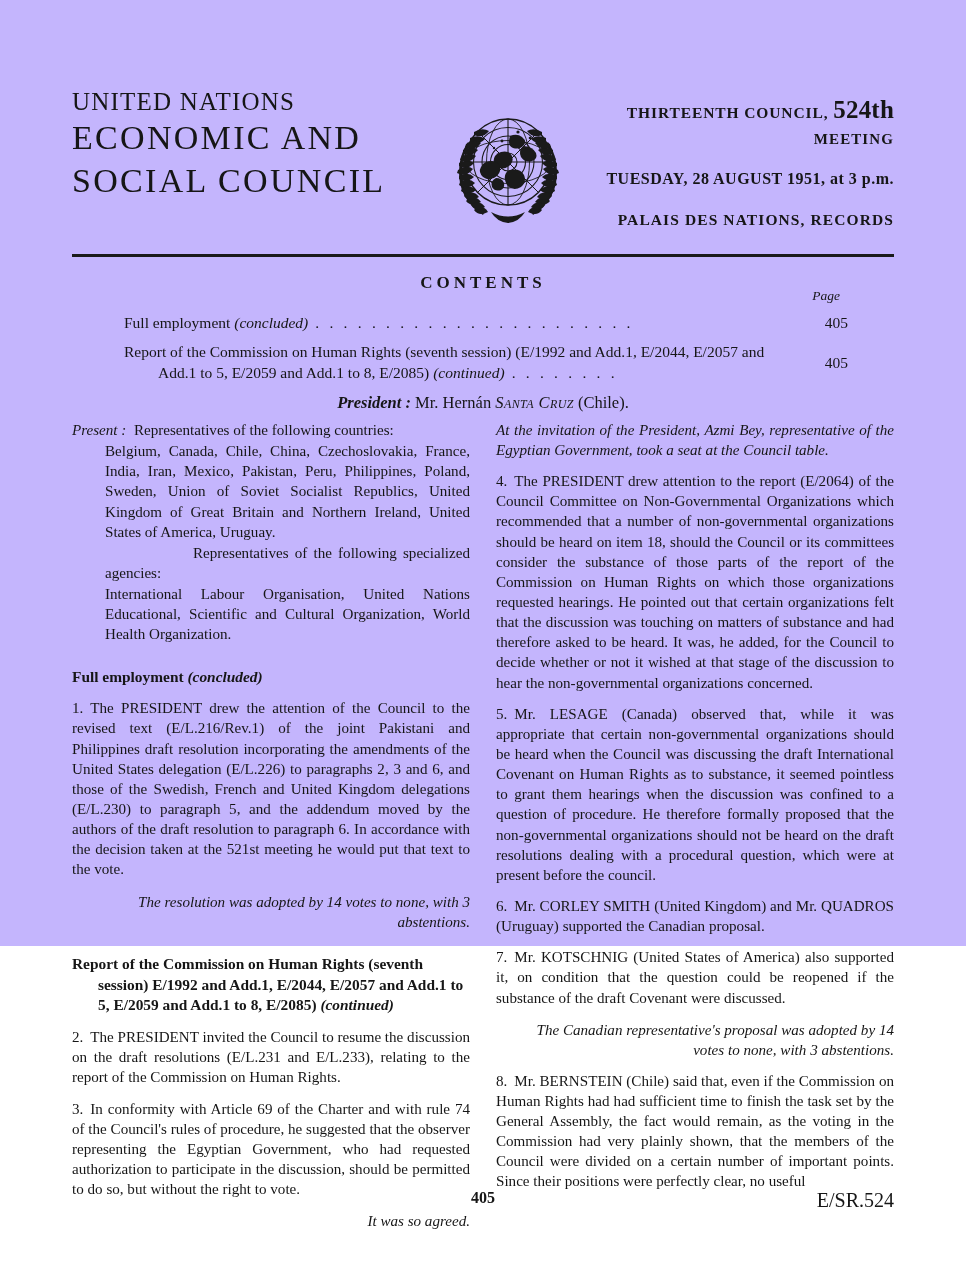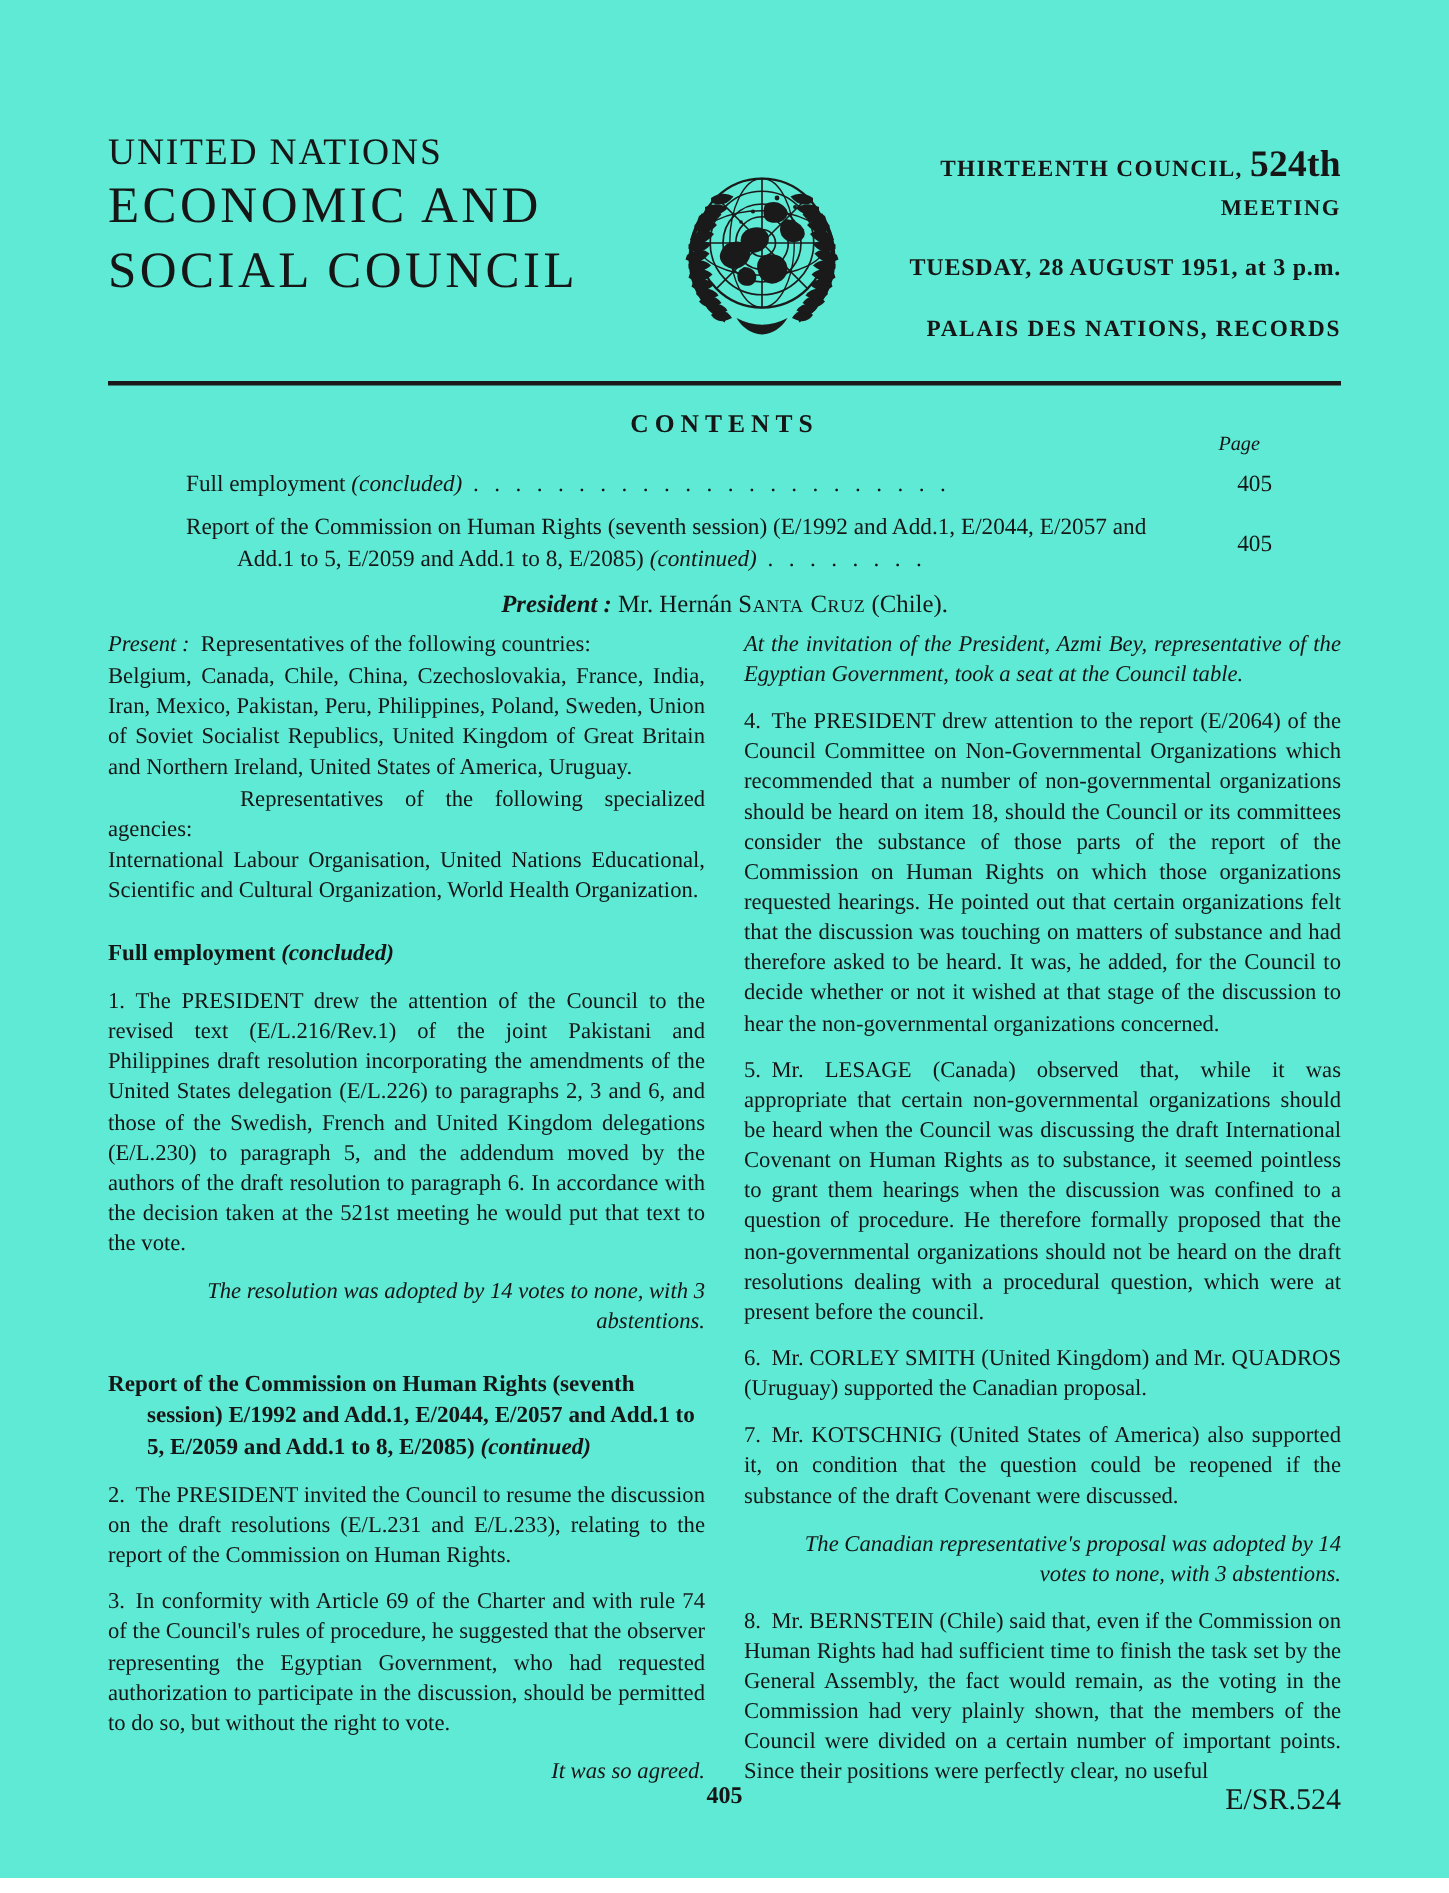--- a/index.html
+++ b/index.html
@@ -12,22 +12,22 @@
     height: 1262px;
     font-family: "Liberation Serif", "DejaVu Serif", serif;
     color: #161616;
     position: relative;
     overflow: hidden;
   }
   .page {
     position: absolute;
     left: 0; top: 0;
     width: 966px;
-    height: 1252px;
-    background: #5eead4;
+    height: 946px;
+    background: #c4b5fd;
   }
 
   
   .masthead {
     position: absolute;
     left: 72px;
     top: 88px;
     width: 822px;
     height: 160px;
   }
@@ -167,40 +167,41 @@
     position: absolute;
     left: 0; right: 0;
     top: 393px;
     text-align: center;
     font-size: 16.5px;
   }
   .president .ital { font-style: italic; font-weight: bold; }
   .smallcaps {
     font-variant: small-caps;
     letter-spacing: 0.4px;
+    font-style: italic;
   }
 
   
   .col {
     position: absolute;
     top: 420px;
     width: 398px;
     font-size: 15.1px;
     line-height: 1.335;
     text-align: justify;
   }
   .col-left  { left: 72px; }
   .col-right { left: 496px; }
 
   .col p { margin: 0; }
   p.para {
     margin-top: 11px;
     text-indent: 0;
   }
-  p.tight { margin-top: 1px; }
+  p.tight { margin-top: 1px; margin-left: 33px; }
   p.cont  { margin-top: 0; }
 
   .numlbl { margin-right: 7px; }
 
   p.italblock {
     font-style: italic;
     margin-top: 12px;
     margin-left: 20px;
     text-align: right;
     line-height: 1.33;

